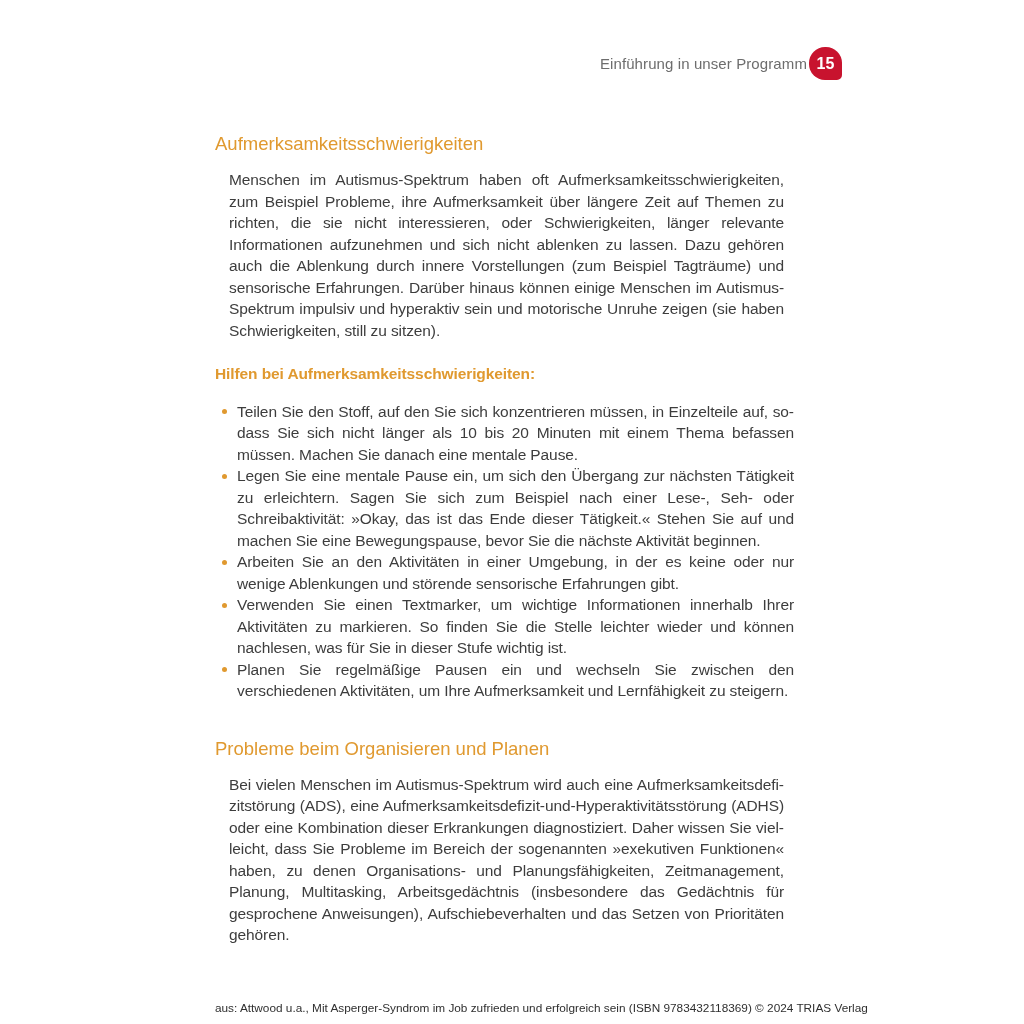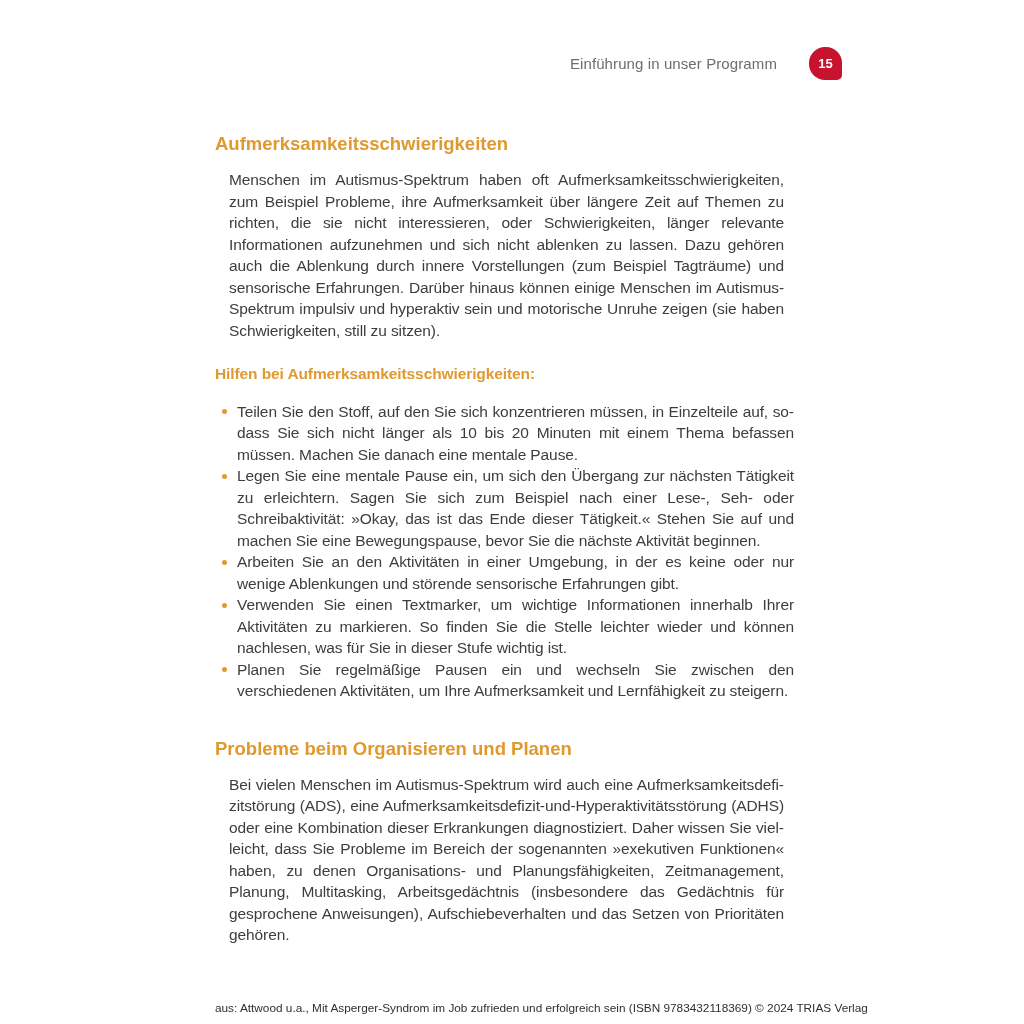--- a/index.html
+++ b/index.html
@@ -13,45 +13,45 @@
     position:relative;
     width:1024px;height:1024px;
     background:#ffffff;
     font-family:"Liberation Sans","DejaVu Sans",sans-serif;
     color:var(--body-ink);
     overflow:hidden;
   }
   
   .running-head{
     position:absolute;top:47px;right:182px;
-    display:flex;align-items:center;gap:32px;
+    display:flex;align-items:center;gap:2px;
   }
   .running-title{
     color:var(--head-gray);
     font-size:15px;line-height:33px;
     letter-spacing:0.1px;
   }
   .page-badge{
     width:33px;height:33px;
     background:var(--red);
     border-radius:16px 16px 5px 16px;
     color:#ffffff;
-    font-size:13px;font-weight:bold;
+    font-size:16px;font-weight:bold;
     display:flex;align-items:center;justify-content:center;
   }
   
   .content{
     position:absolute;left:215px;top:133px;width:583px;
     font-size:15.5px;line-height:21.5px;
     letter-spacing:-0.1px;
   }
   .section-title{
     margin:0 0 5px 0;
     color:var(--orange);
-    font-size:18.5px;font-weight:bold;line-height:22px;
+    font-size:18.5px;font-weight:normal;line-height:22px;
     letter-spacing:0;
   }
   .section-title.second{margin-top:36px;margin-bottom:6px;}
   .body-paragraph{
     margin:14px;
     text-align:justify;
     hyphens:manual;
   }
   .subhead{
     margin:22px 0 16px 0;

